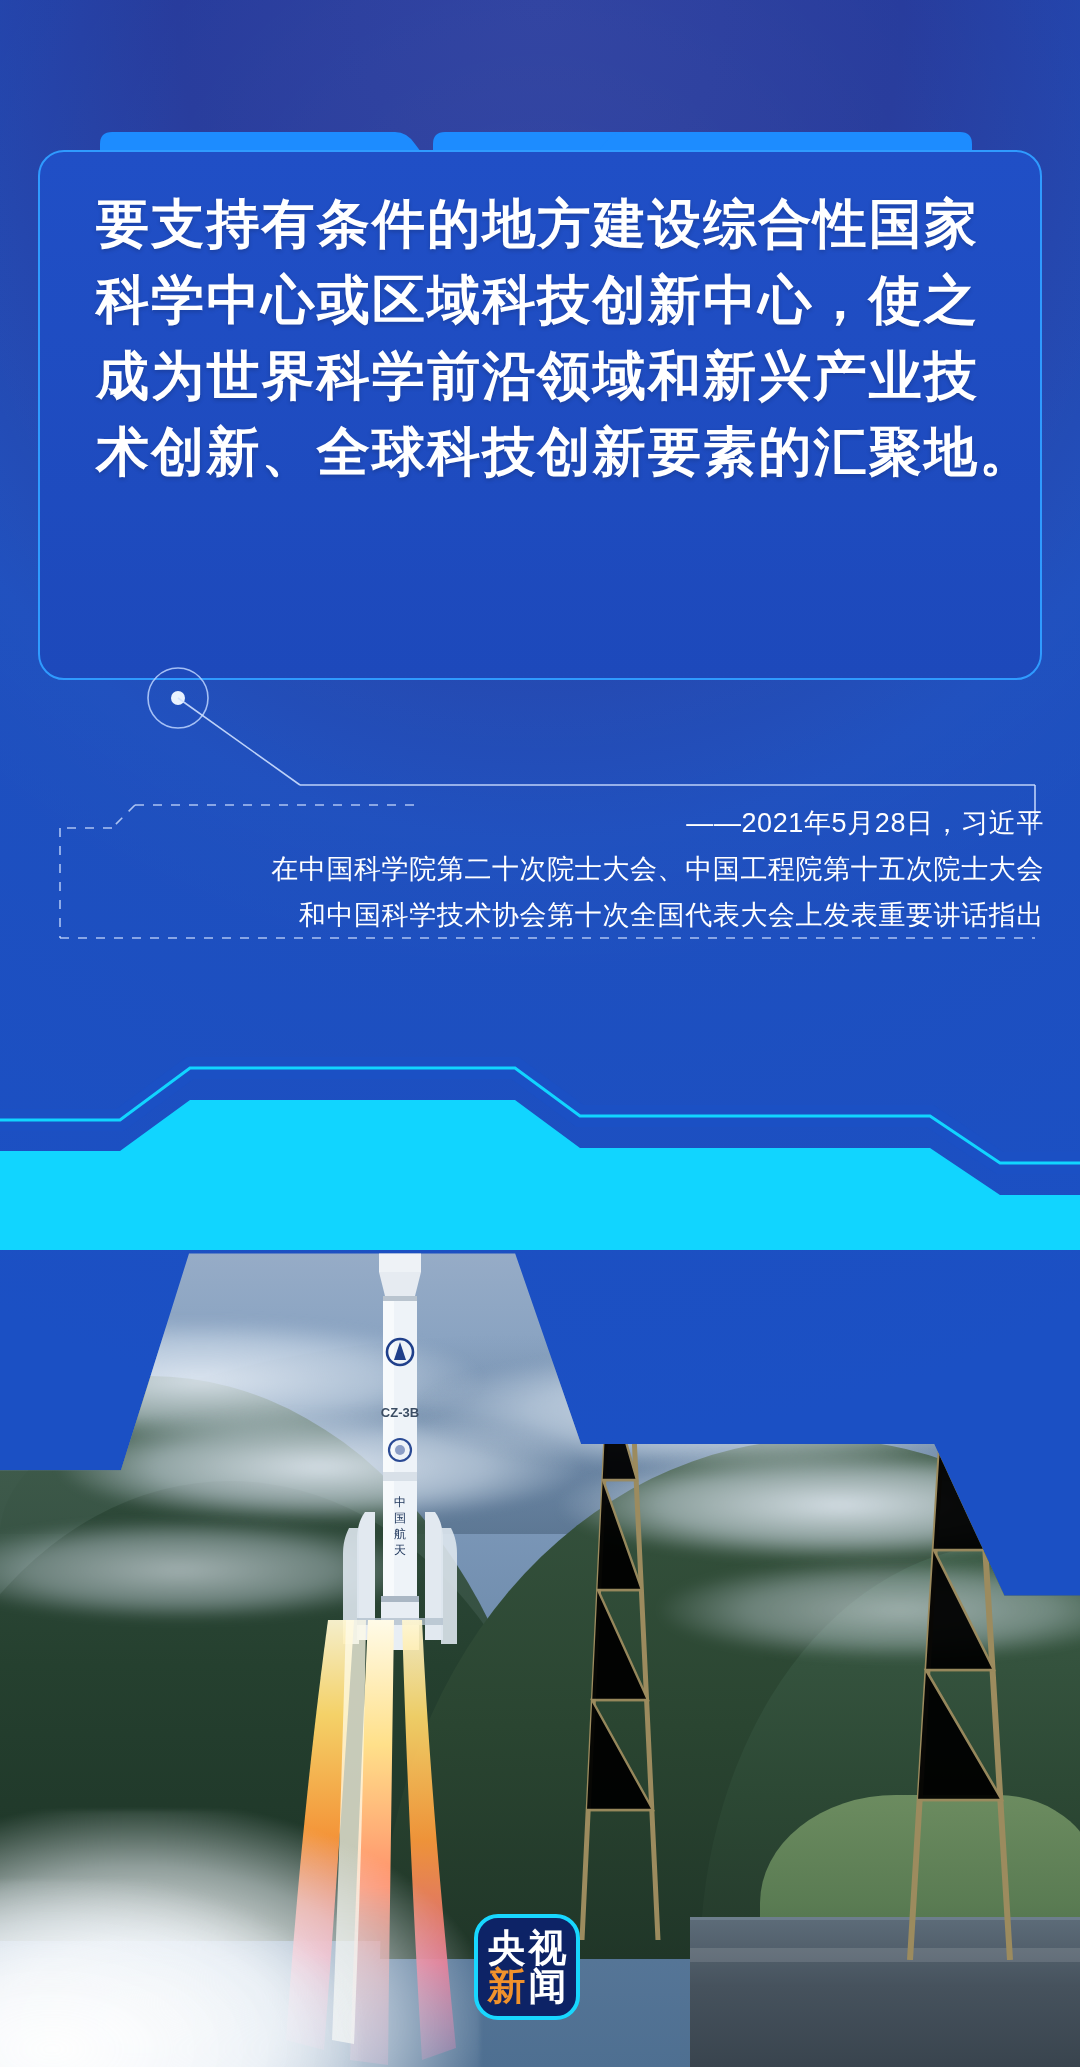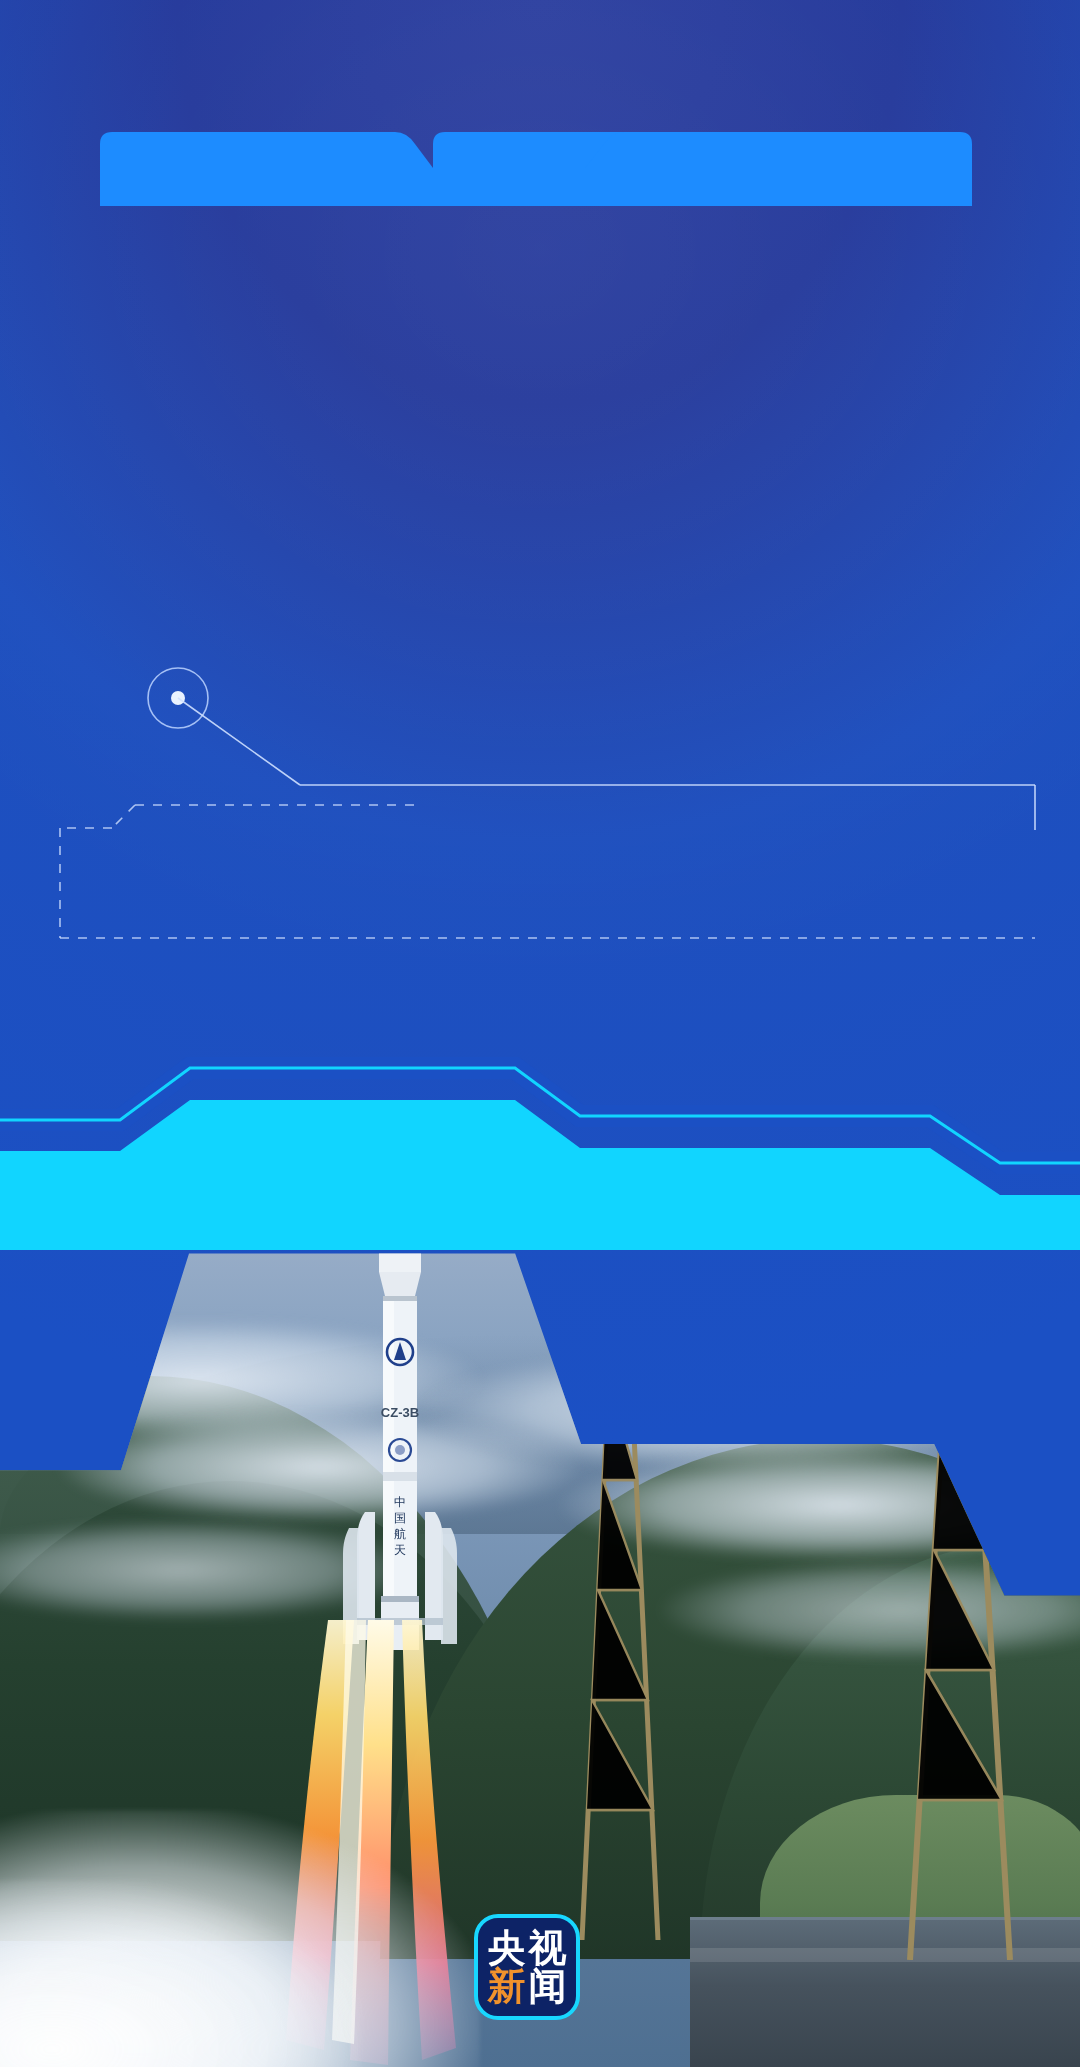--- a/index.html
+++ b/index.html
@@ -158,34 +158,47 @@
 <div id="poster">
 
   <div class="quote-zone">
 
     <svg class="tabs-svg" width="1080" height="120" viewBox="0 0 1080 120">
       <path d="M100 110 L100 48 Q100 36 112 36 L395 36 Q407 36 415 48 L433 72 L433 110 Z" fill="#1d8cff"></path>
       <path d="M443 110 L443 48 Q443 36 455 36 L878 36 Q890 36 898 48 L916 72 L916 110 Z" fill="#1d8cff" transform="translate(-10,0)"></path>
       <path d="M585 110 L585 72 L604 48 Q612 36 624 36 L960 36 Q972 36 972 48 L972 110 Z" fill="#1d8cff"></path>
     </svg>
 
+    <div class="quote-card">
+      <div class="inner-pad">
+        <div class="qline">要支持有条件的地方建设综合性国家</div>
+        <div class="qline">科学中心或区域科技创新中心，使之</div>
+        <div class="qline">成为世界科学前沿领域和新兴产业技</div>
+        <div class="qline">术创新、全球科技创新要素的汇聚地。</div>
+      </div>
+    </div>
 
     <svg class="connector" width="1080" height="340" viewBox="0 0 1080 340">
       <circle cx="178" cy="58" r="30" fill="none" stroke="#bcd4ff" stroke-width="1.6" opacity=".85"></circle>
       <circle cx="178" cy="58" r="7" fill="#e9f2ff"></circle>
       <path d="M178 58 L300 145" stroke="#cfe0ff" stroke-width="1.6" fill="none" opacity=".9"></path>
       <path d="M300 145 L1035 145" stroke="#cfe0ff" stroke-width="1.6" fill="none" opacity=".9"></path>
       <path d="M1035 145 L1035 190" stroke="#cfe0ff" stroke-width="1.6" fill="none" opacity=".9"></path>
       <path d="M135 165 L112 188" stroke="#cfe0ff" stroke-width="1.6" fill="none" stroke-dasharray="9 9" opacity=".8"></path>
       <path d="M112 188 L60 188" stroke="#cfe0ff" stroke-width="1.6" fill="none" stroke-dasharray="9 9" opacity=".8"></path>
       <path d="M60 188 L60 298" stroke="#cfe0ff" stroke-width="1.6" fill="none" stroke-dasharray="9 9" opacity=".8"></path>
       <path d="M60 298 L1035 298" stroke="#cfe0ff" stroke-width="1.6" fill="none" stroke-dasharray="9 9" opacity=".8"></path>
       <path d="M135 165 L420 165" stroke="#cfe0ff" stroke-width="1.6" fill="none" stroke-dasharray="9 9" opacity=".8"></path>
     </svg>
 
+    <div class="attrib">
+      <div class="aline">——2021年5月28日，习近平</div>
+      <div class="aline">在中国科学院第二十次院士大会、中国工程院第十五次院士大会</div>
+      <div class="aline">和中国科学技术协会第十次全国代表大会上发表重要讲话指出</div>
+    </div>
   </div>
 
   <div class="photo-wrap">
     <div class="photo">
       <div class="sky"></div>
       <div class="ridge-far"></div>
 
       <div class="hill hillB"></div>
       <div class="hill hillA"></div>
       <div class="hill hillC"></div>

